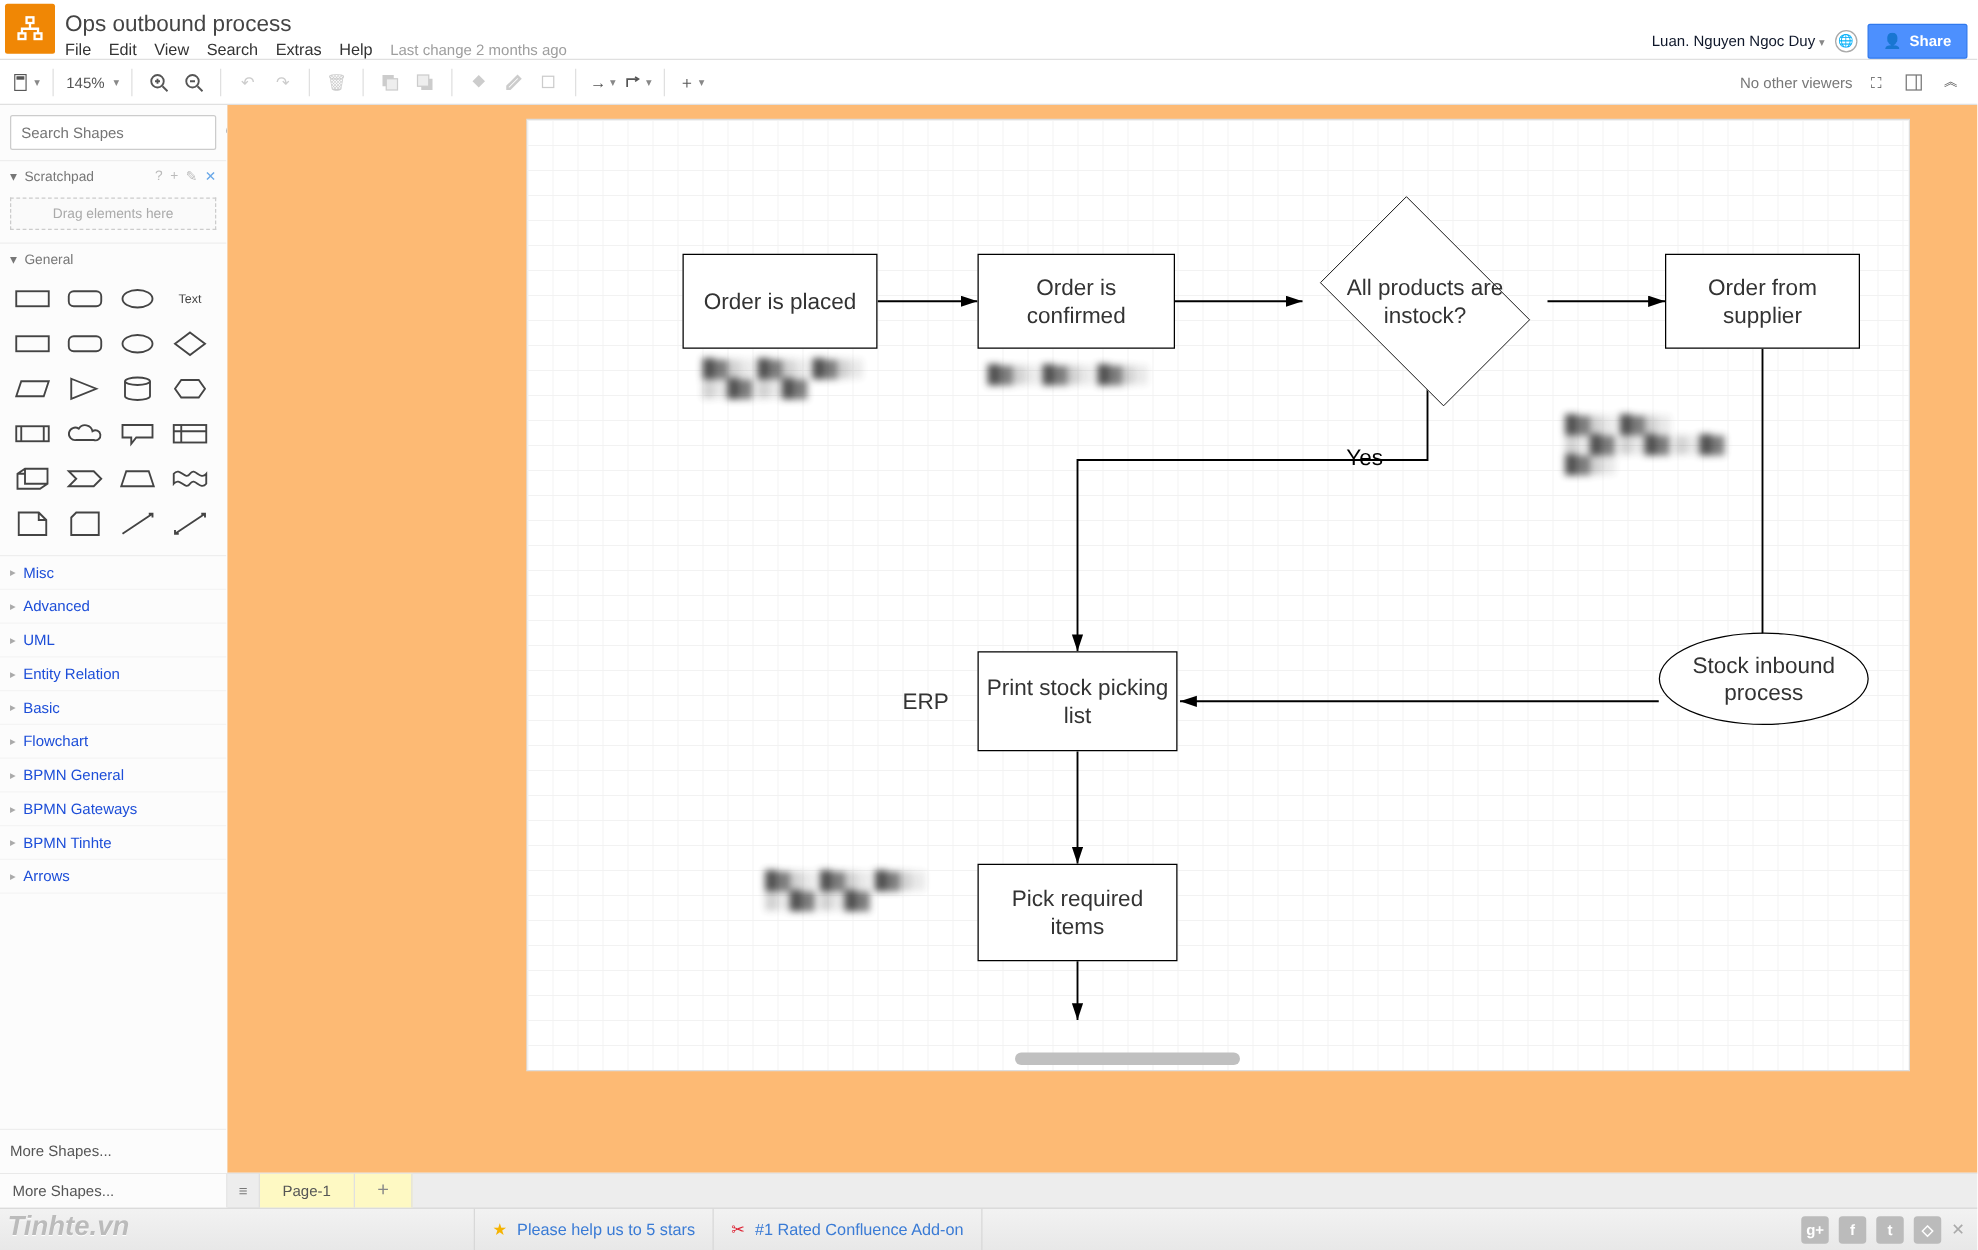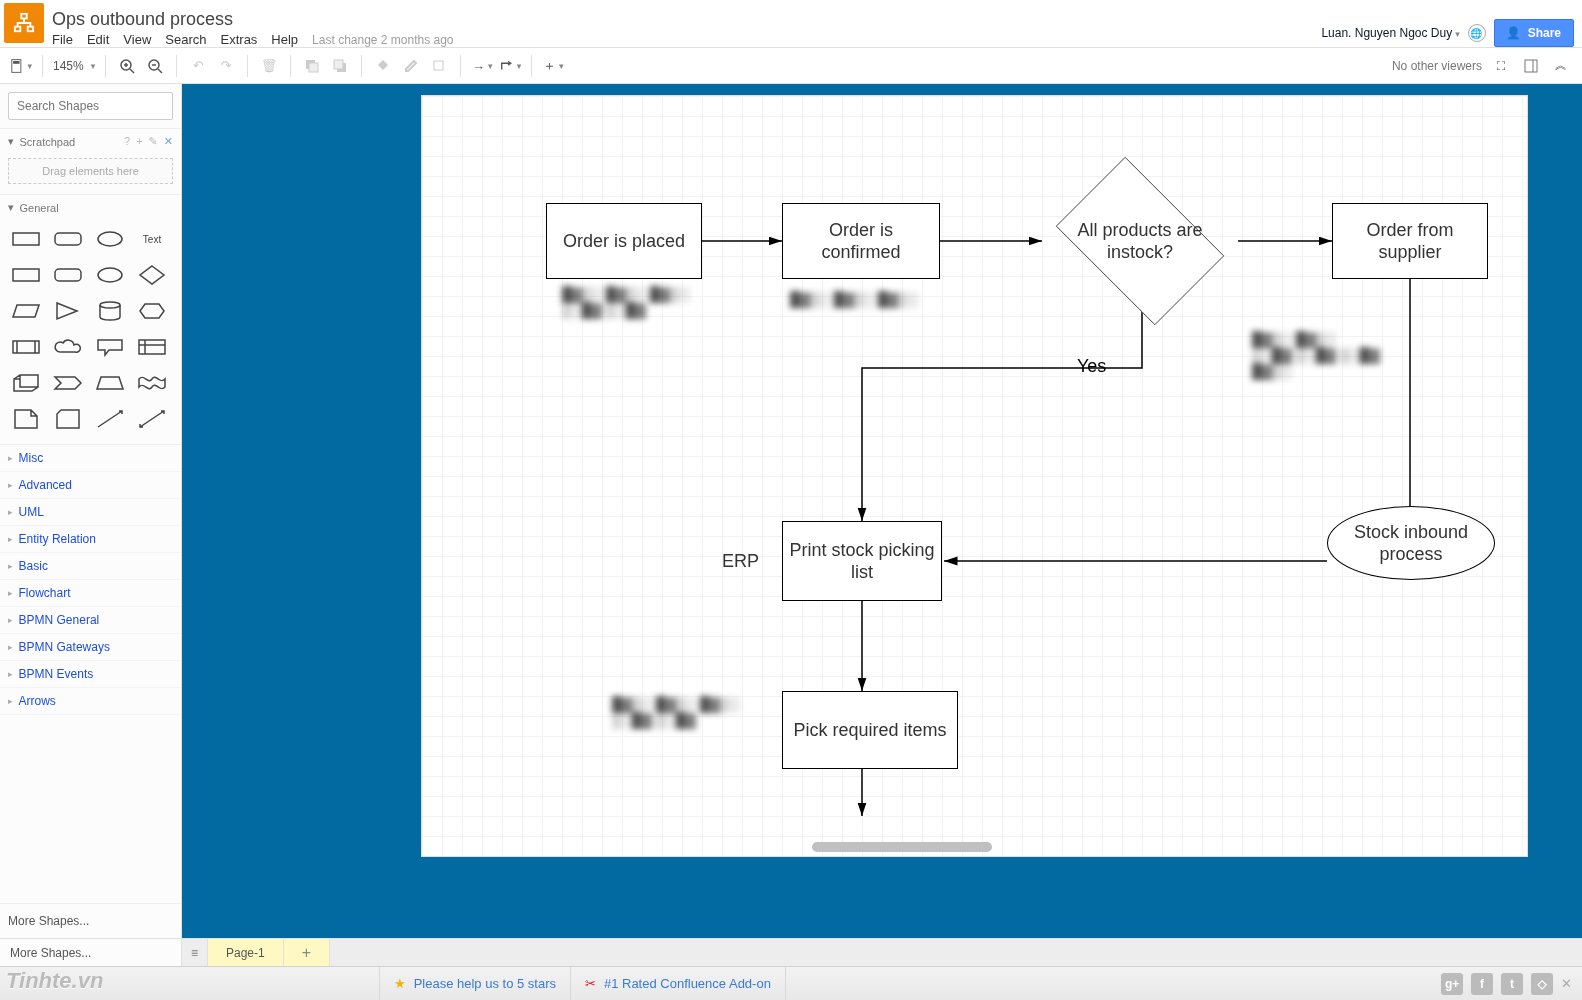--- a/index.html
+++ b/index.html
@@ -37,21 +37,21 @@
   .scratchpad{margin:4px 8px 10px;border:1px dashed #ccc;background:#fafafa;color:#aaa;font-size:11px;height:26px;display:flex;align-items:center;justify-content:center}
   .shape-grid{display:grid;grid-template-columns:repeat(4,36px);gap:6px;padding:4px 8px 10px;justify-content:start}
   .shape-cell{width:36px;height:30px;display:flex;align-items:center;justify-content:center;cursor:grab}
   .shape-cell svg{width:30px;height:22px;stroke:#444;fill:none;stroke-width:1.5}
   .shape-text{font-size:10px;color:#444}
   .libs{border-top:1px solid #eee}
   .lib-item{font-size:12px;color:#1d4ed8;padding:6px 8px;display:flex;align-items:center;gap:6px;cursor:pointer;border-bottom:1px solid #f4f4f4}
   .lib-item::before{content:"▸";font-size:9px;color:#aaa}
   .more-shapes{margin-top:auto;font-size:12px;color:#555;padding:10px 8px;border-top:1px solid #eee;cursor:pointer}
   
-  .canvas-wrap{flex:1;background:#0369a1;position:relative;overflow:auto}
+  .canvas-wrap{flex:1;background:#fdba74;position:relative;overflow:auto}
   .page{position:absolute;left:240px;top:12px;width:1105px;height:760px;background:#fff;box-shadow:0 0 0 1px #ddd;background-image:linear-gradient(#f2f2f2 1px,transparent 1px),linear-gradient(90deg,#f2f2f2 1px,transparent 1px);background-size:20px 20px}
   .page svg{position:absolute;left:0;top:0}
   .node{position:absolute;border:1.5px solid #000;background:#fff;display:flex;align-items:center;justify-content:center;text-align:center;font-size:18px;line-height:1.25;padding:4px}
   .note{position:absolute;font-size:14px;color:#333;filter:blur(3px);opacity:.85}
   .erp{position:absolute;font-size:18px}
   .diamond{position:absolute;width:200px;height:140px}
   .diamond .d-shape{position:absolute;inset:0;transform:rotate(45deg) scale(.7);border:1.5px solid #000;background:#fff}
   .diamond .d-label{position:absolute;inset:0;display:flex;align-items:center;justify-content:center;text-align:center;font-size:18px;line-height:1.25;padding:14px}
   .ellipse{position:absolute;border:1.5px solid #000;background:#fff;border-radius:50%;display:flex;align-items:center;justify-content:center;text-align:center;font-size:18px;line-height:1.25;padding:6px}
   .edge-label{position:absolute;font-size:18px;color:#000}
@@ -350,21 +350,21 @@
 
     <div class="libs">
       <div class="lib-item">Misc</div>
       <div class="lib-item">Advanced</div>
       <div class="lib-item">UML</div>
       <div class="lib-item">Entity Relation</div>
       <div class="lib-item">Basic</div>
       <div class="lib-item">Flowchart</div>
       <div class="lib-item">BPMN General</div>
       <div class="lib-item">BPMN Gateways</div>
-      <div class="lib-item">BPMN Events</div>
+      <div class="lib-item">BPMN Tinhte</div>
       <div class="lib-item">Arrows</div>
     </div>
     <div class="more-shapes">More Shapes...</div>
   </div>
 
   <div class="canvas-wrap">
     <div class="page">
 
       <svg width="1105" height="760">
         <defs>
@@ -392,21 +392,21 @@
 
       <div class="node" style="left:124px;top:107px;width:156px;height:76px">Order is placed</div>
       <div class="node" style="left:360px;top:107px;width:158px;height:76px">Order is confirmed</div>
       <div class="diamond" style="left:618px;top:75px">
         <div class="d-shape"></div>
         <div class="d-label">All products are instock?</div>
       </div>
       <div class="node" style="left:910px;top:107px;width:156px;height:76px">Order from supplier</div>
       <div class="node" style="left:360px;top:425px;width:160px;height:80px">Print stock picking list</div>
       <div class="ellipse" style="left:905px;top:410px;width:168px;height:74px">Stock inbound process</div>
-      <div class="node" style="left:360px;top:595px;width:176px;height:78px">Pick required items</div>
+      <div class="node" style="left:360px;top:595px;width:160px;height:78px">Pick required items</div>
 
       <div class="edge-label" style="left:655px;top:260px">Yes</div>
       <div class="erp" style="left:300px;top:455px">ERP</div>
 
       <div class="note" style="left:140px;top:190px;width:150px">█▓▒░ █▓▒░ █▓▒░<br>▒░█▓ ▒░█▓</div>
       <div class="note" style="left:368px;top:195px;width:150px">█▓▒░ █▓▒░ █▓▒░</div>
       <div class="note" style="left:830px;top:235px;width:160px">█▓▒░ █▓▒░<br>▒░█▓ ▒░█▓ ▒░█▓<br>█▓▒░</div>
       <div class="note" style="left:190px;top:600px;width:160px">█▓▒░ █▓▒░ █▓▒░<br>▒░█▓ ▒░█▓</div>
 
       <div class="hscroll"></div>

